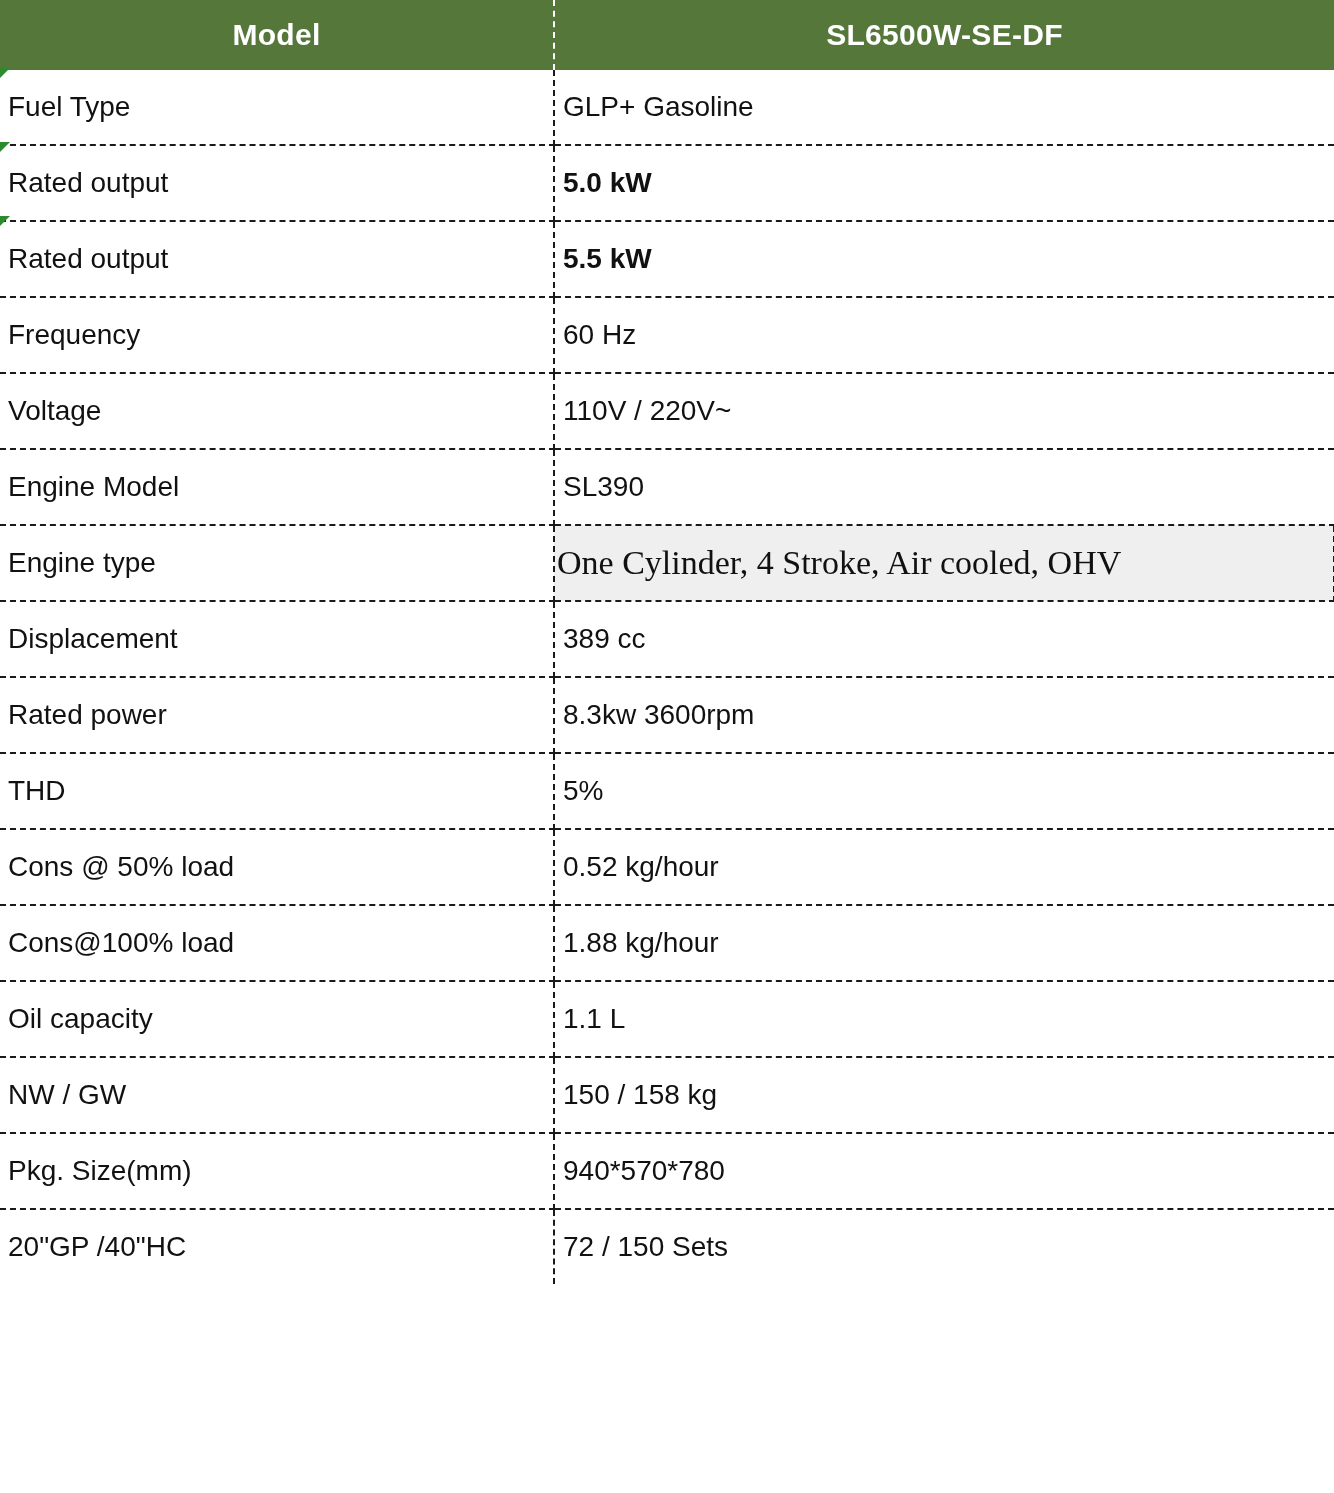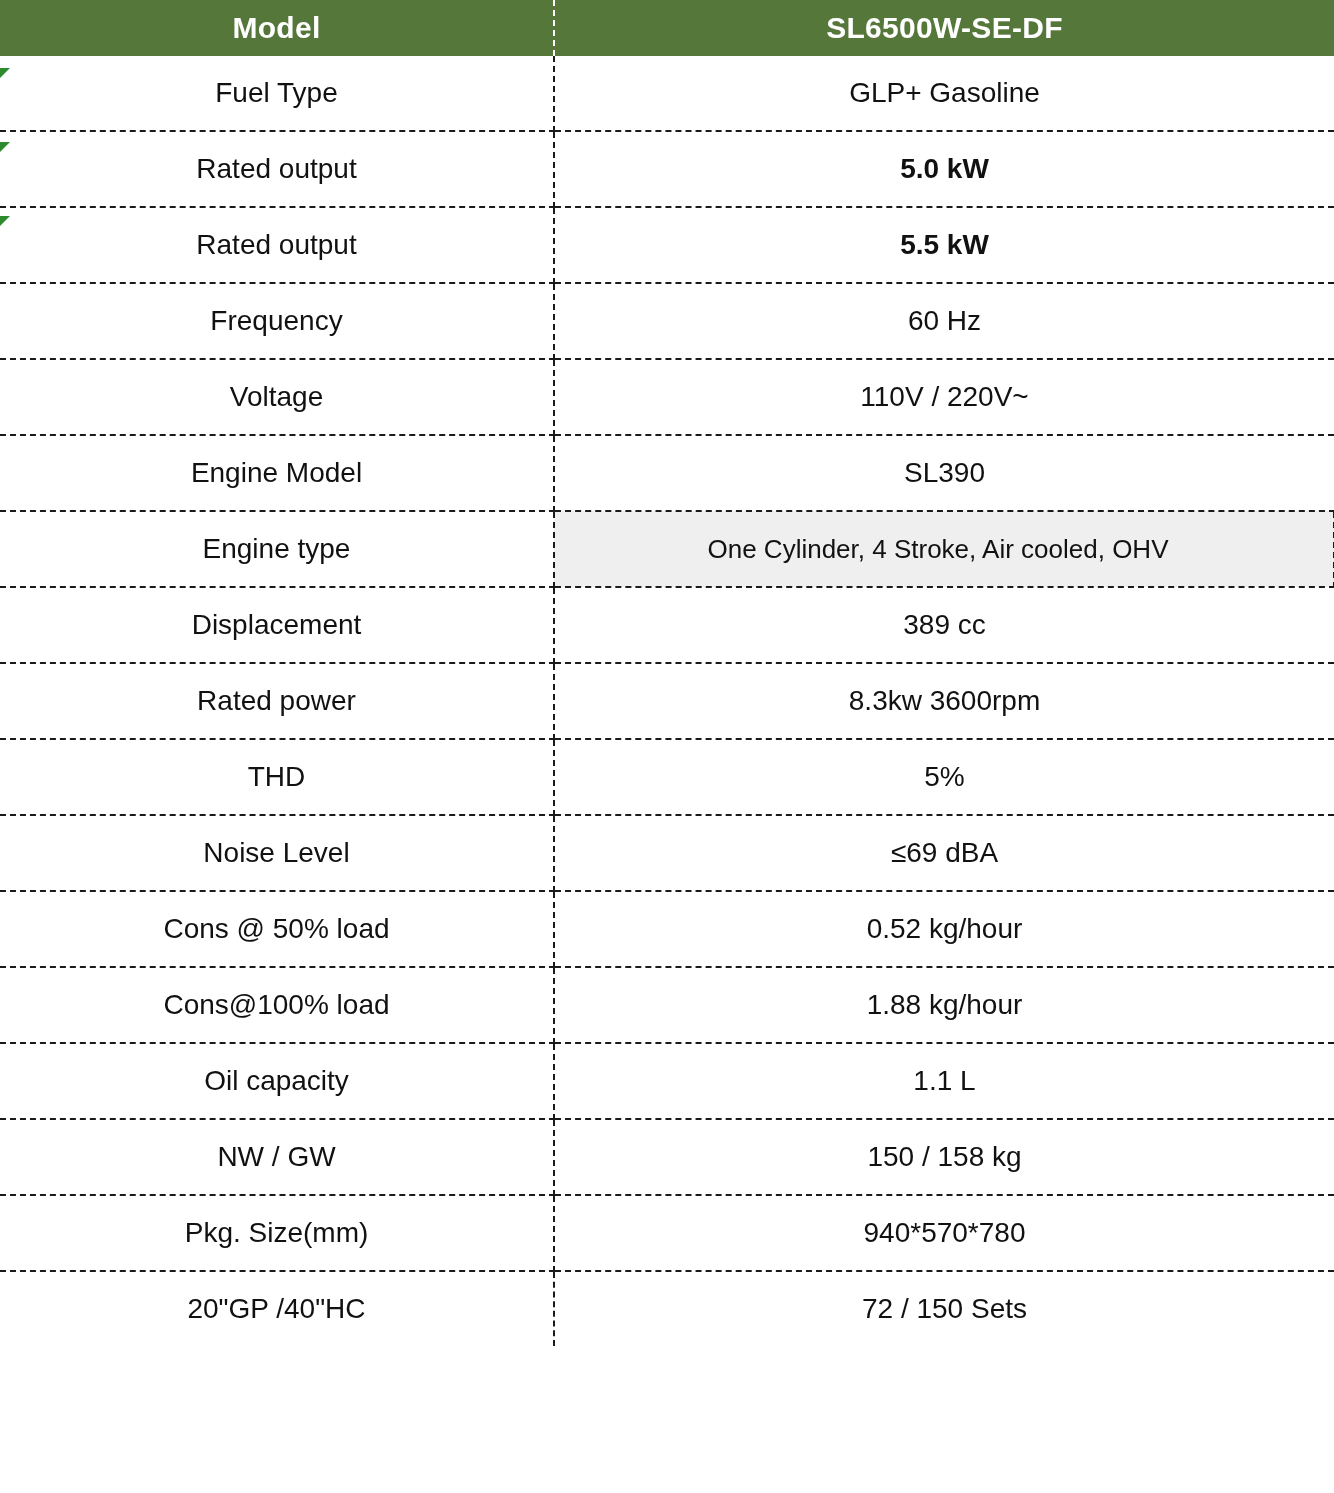--- a/index.html
+++ b/index.html
@@ -21,54 +21,55 @@
   }
   .spec-table col.c-label { width: 554px; }
   .spec-table col.c-value { width: 780px; }
 
   .spec-table tr.header-row th {
     background: #55773a;
     color: #ffffff;
     font-size: 30px;
     font-weight: bold;
     text-align: center;
-    height: 56px;
+    height: 70px;
     padding: 0;
     border: none;
     letter-spacing: 0.3px;
   }
   .spec-table tr.header-row th.label-cell {
     border-right: 2px dashed #ffffff;
   }
 
   .spec-table td {
     height: 74px;
     padding: 0 8px;
-    text-align: center;
+    text-align: left;
     font-size: 28px;
     border-bottom: 2px dashed #1a1a1a;
     border-top: none;
   }
   .spec-table td.label-cell {
     border-right: 2px dashed #1a1a1a;
     font-weight: normal;
   }
   .spec-table td.value-cell {
     font-weight: normal;
   }
   .spec-table td.value-cell.bold {
     font-weight: bold;
   }
   .spec-table tr.last-row td {
     border-bottom: none;
   }
   .spec-table tr.highlight td.value-cell {
     background: #efefef;
     border-right: 2px dashed #1a1a1a;
-    font-size: 26px;
+    font-size: 34px;
+    font-family: Liberation Serif, serif;
   }
   .spec-table tr.highlight td.value-cell .vtext {
     display: block;
     transform: translateX(-6px);
   }
 
   
   .notch {
     position: absolute;
     left: 0;
@@ -139,24 +140,20 @@
         </tr>
         <tr>
           <td class="label-cell">Rated power</td>
           <td class="value-cell">8.3kw 3600rpm</td>
         </tr>
         <tr>
           <td class="label-cell">THD</td>
           <td class="value-cell">5%</td>
         </tr>
         <tr>
-          <td class="label-cell">Noise Level</td>
-          <td class="value-cell">≤69 dBA</td>
-        </tr>
-        <tr>
           <td class="label-cell">Cons @ 50% load</td>
           <td class="value-cell">0.52 kg/hour</td>
         </tr>
         <tr>
           <td class="label-cell">Cons@100% load</td>
           <td class="value-cell">1.88 kg/hour</td>
         </tr>
         <tr>
           <td class="label-cell">Oil capacity</td>
           <td class="value-cell">1.1 L</td>

